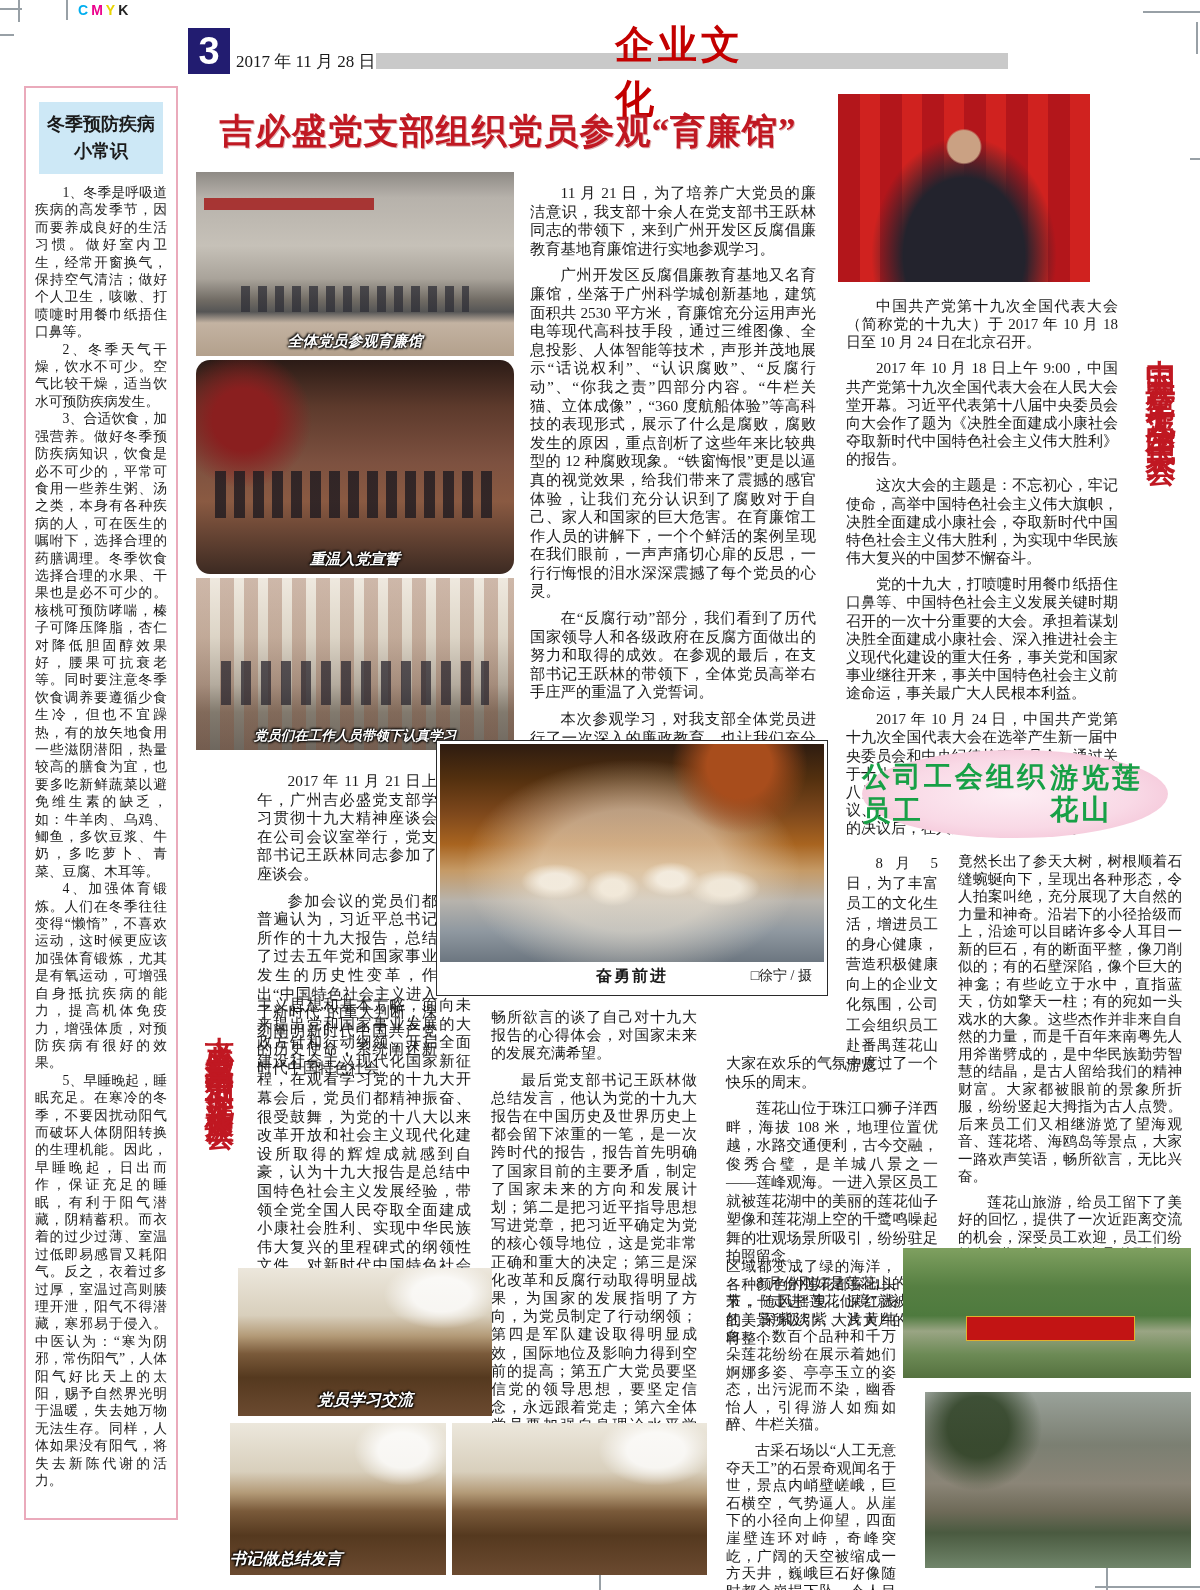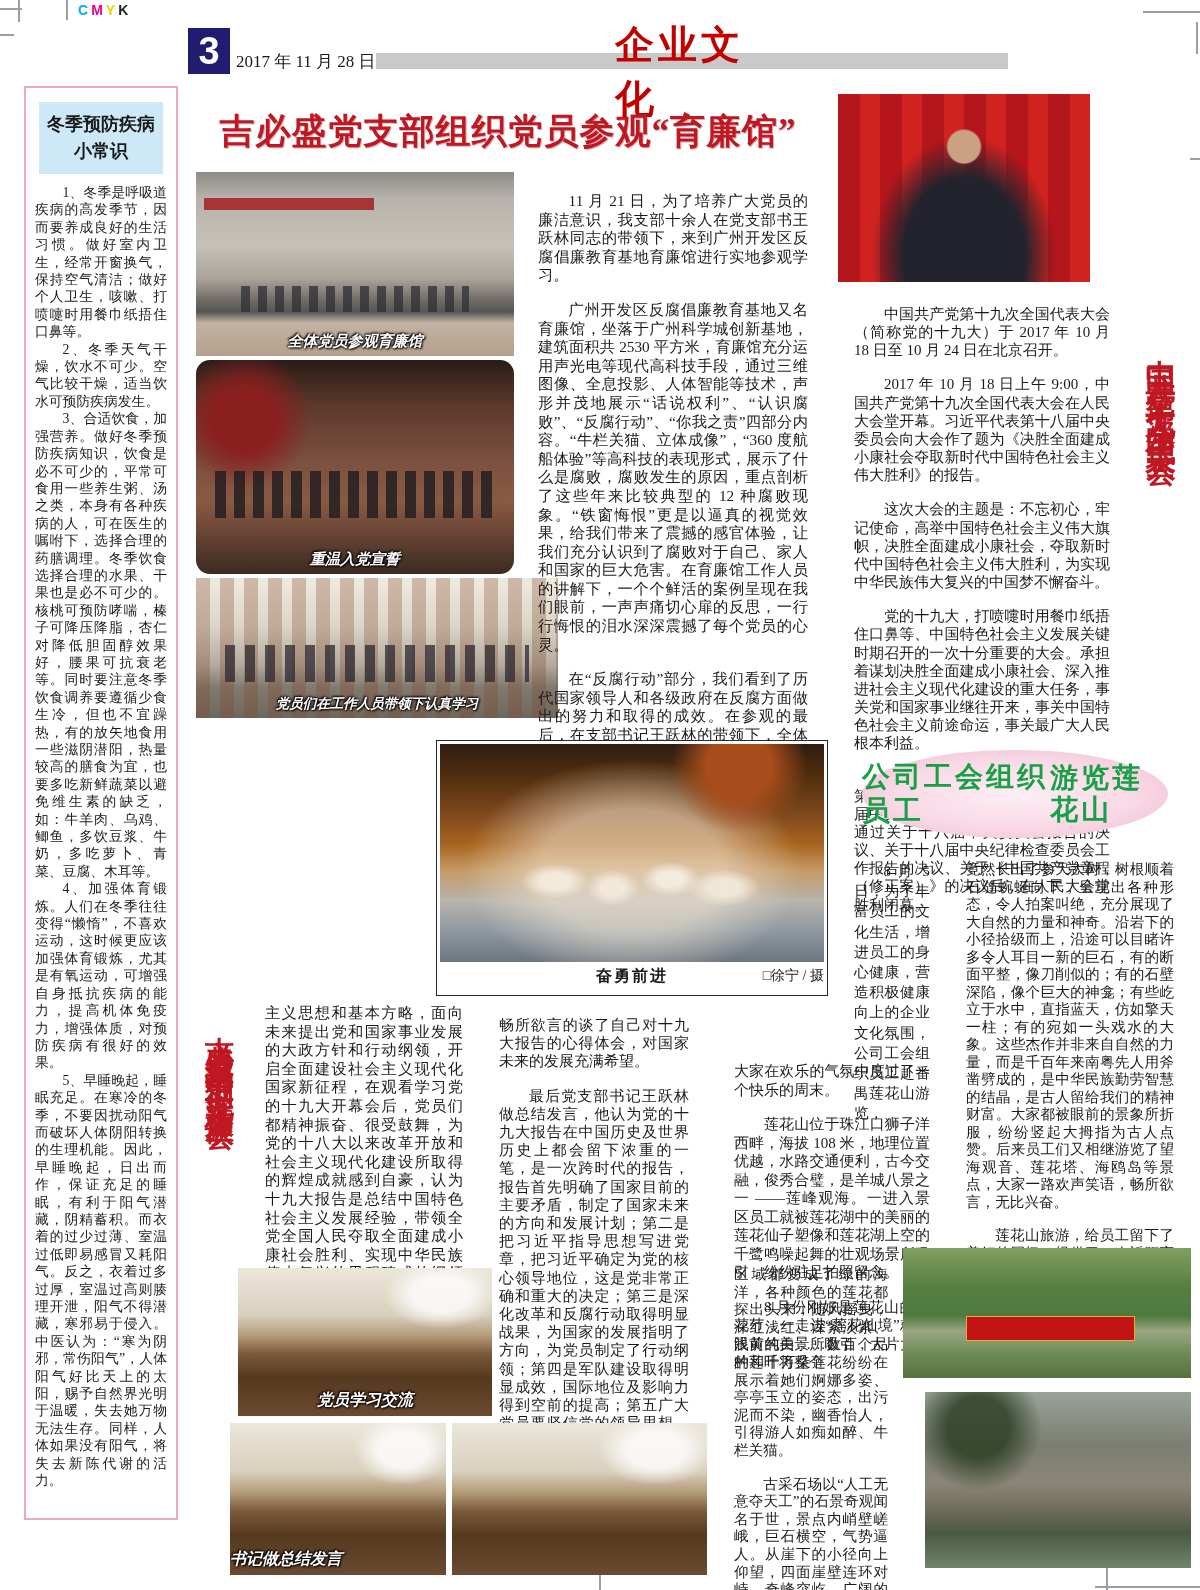--- a/index.html
+++ b/index.html
@@ -19,21 +19,21 @@
                  font-size:39px;letter-spacing:4px;}
   #masthead{left:1038px;top:24px;width:158px;color:#c30000;font-weight:bold;font-style:italic;
             font-size:44px;letter-spacing:2px;}
   
   #sidebar{left:24px;top:86px;width:154px;height:1434px;border:2px solid #eaaabb;background:#fff;box-sizing:border-box;padding:10px 9px;}
   #sidebar-title{width:124px;margin:4px auto 10px;background:#cde8f6;text-align:center;
                  font-weight:bold;font-size:18px;line-height:27px;padding:9px 0;}
   #sidebar .txt{font-size:13.8px;line-height:17.4px;text-align:justify;}
   #sidebar .txt p{margin:0;text-indent:2em;}
   
-  .art p{margin:16px;text-indent:2em;text-align:justify;}
+  .art p{margin:8px;text-indent:2em;text-align:justify;}
   .art p.cont{text-indent:0;}
   .split{display:flex;justify-content:space-between;text-indent:0 !important;}
   .kai{font-style:italic;font-weight:bold;}
   .bylineline{text-align:right !important;text-indent:0 !important;}
   
   #a1-head{left:196px;top:108px;width:624px;text-align:center;color:#c01822;font-weight:bold;
            font-size:35px;letter-spacing:1px;text-shadow:1px 1px 0 rgba(160,20,30,.35);}
   #a1-text{left:522px;top:176px;width:302px;font-size:15.3px;line-height:18.6px;}
   
   .photo{position:absolute;overflow:hidden;}
@@ -43,23 +43,23 @@
   #ph-building{left:196px;top:172px;width:318px;height:184px;
     background:linear-gradient(180deg,#8e8a85 0%,#b7b2ab 14%,#c6c1b8 40%,#a9a39a 58%,#6f6a63 70%,#555 76%,#c3b3a2 82%,#b3a08c 100%);}
   #ph-building .plaque{position:absolute;left:8px;top:26px;width:170px;height:12px;background:#a31515;opacity:.8;}
   #ph-building .people{position:absolute;left:14%;top:62%;width:72%;height:14%;
     background:repeating-linear-gradient(90deg,#2e2e36 0 9px,rgba(0,0,0,0) 9px 17px);opacity:.75;}
   #ph-oath{left:196px;top:360px;width:318px;height:214px;
     background:radial-gradient(circle at 15% 28%,#8a1f1f 0 10%,rgba(0,0,0,0) 22%),
                linear-gradient(180deg,#2b1b16 0%,#5d3a2c 22%,#7d5140 48%,#8a5a42 66%,#3c2a22 100%);border-radius:14px;}
   #ph-oath .people{position:absolute;left:6%;top:52%;width:88%;height:22%;
     background:repeating-linear-gradient(90deg,#1e1a20 0 11px,rgba(0,0,0,0) 11px 19px);opacity:.8;}
-  #ph-exhibit{left:196px;top:578px;width:318px;height:140px;
+  #ph-exhibit{left:196px;top:578px;width:318px;height:172px;
     background:repeating-linear-gradient(90deg,rgba(130,70,45,.30) 0 14px,rgba(0,0,0,0) 14px 24px),
-               linear-gradient(180deg,#efe9df 0%,#ddd5c7 34%,#b4ab9e 62%,#827a6e 78%,#6e675e 100%);padding-left:44px;}
+               linear-gradient(180deg,#efe9df 0%,#ddd5c7 34%,#b4ab9e 62%,#827a6e 78%,#6e675e 100%);}
   #ph-exhibit .people{position:absolute;left:8%;top:48%;width:84%;height:26%;
     background:repeating-linear-gradient(90deg,#2c2830 0 10px,rgba(0,0,0,0) 10px 20px);opacity:.75;}
   #ph-xi{left:838px;top:94px;width:252px;height:188px;
     background:radial-gradient(circle at 50% 28%,#caa183 0 16px,rgba(0,0,0,0) 18px),
                radial-gradient(ellipse at 50% 86%,#23232d 0 34%,rgba(0,0,0,0) 52%),
                repeating-linear-gradient(90deg,#b3161b 0 22px,#d0221f 22px 42px);}
   
   #a2-vtitle{left:1128px;top:104px;width:64px;height:566px;display:flex;align-items:center;justify-content:center;
      writing-mode:vertical-rl;text-orientation:upright;color:#c01822;font-weight:bold;font-size:30px;letter-spacing:7px;}
   #a2-text{left:838px;top:289px;width:288px;font-size:15px;line-height:18.15px;}
@@ -68,21 +68,21 @@
   #feature .img{width:100%;height:218px;
     background:radial-gradient(circle at 78% 10%,#a84d1c 0 9%,rgba(0,0,0,0) 19%),
       radial-gradient(ellipse at 50% 58%,rgba(243,232,214,.55) 0 34%,rgba(0,0,0,0) 62%),
       radial-gradient(ellipse at 30% 63%,#f0ece4 0 4%,rgba(0,0,0,0) 9%),
       radial-gradient(ellipse at 45% 66%,#efe9dd 0 4%,rgba(0,0,0,0) 9%),
       radial-gradient(ellipse at 60% 62%,#f2eee6 0 4%,rgba(0,0,0,0) 9%),
       radial-gradient(ellipse at 74% 66%,#ece6da 0 4%,rgba(0,0,0,0) 9%),
       linear-gradient(180deg,#2e1c10 0%,#53300f 16%,#7e481c 32%,#a86420 46%,#c59a66 58%,#b7b3ac 72%,#8f98a0 86%,#6c7680 100%);}
   #feature .caprow{position:relative;height:28px;display:flex;align-items:center;justify-content:center;}
   #feature .capmain{font-weight:bold;font-size:16px;letter-spacing:2px;}
-  #feature .credit{position:absolute;right:0;font-size:14px;}
+  #feature .credit{position:absolute;right:12px;font-size:14px;}
   
   #a3-vtitle{left:197px;top:748px;width:46px;height:620px;display:flex;align-items:center;justify-content:center;
      writing-mode:vertical-rl;text-orientation:upright;color:#c01822;font-weight:bold;font-size:29px;letter-spacing:5px;}
   #a3-cola1{left:249px;top:764px;width:196px;font-size:15.3px;line-height:18.6px;}
   #a3-cola2{left:249px;top:988px;width:230px;font-size:15.3px;line-height:18.6px;}
   #a3-colb{left:483px;top:1000px;width:222px;font-size:15px;line-height:18.2px;}
   #ph-meet1{left:238px;top:1268px;width:254px;height:148px;}
   #ph-meet2{left:230px;top:1423px;width:216px;height:152px;}
   #ph-meet3{left:452px;top:1423px;width:255px;height:152px;}
   .meeting{background:radial-gradient(ellipse at 80% 18%,rgba(255,255,255,.8) 0 10%,rgba(0,0,0,0) 20%),
@@ -178,20 +178,24 @@
 
   <div class="abs" id="feature">
     <div class="img"></div>
     <div class="caprow">
       <span class="capmain">奋勇前进</span>
       <span class="credit">□徐宁 / 摄</span>
     </div>
   </div>
 
   <div class="abs" id="a3-vtitle">吉必盛党支部学习贯彻十九大精神座谈会</div>
+  <div class="abs art" id="a3-cola1">
+    <p>2017 年 11 月 21 日上午，广州吉必盛党支部学习贯彻十九大精神座谈会在公司会议室举行，党支部书记王跃林同志参加了座谈会。</p>
+    <p>参加会议的党员们都普遍认为，习近平总书记所作的十九大报告，总结了过去五年党和国家事业发生的历史性变革，作出“中国特色社会主义进入了新时代”的重大判断，深刻阐明新时代中国共产党的历史使命，系统阐述新时代中国特色社会</p>
+  </div>
   <div class="abs art" id="a3-cola2">
     <p class="cont">主义思想和基本方略，面向未来提出党和国家事业发展的大政方针和行动纲领，开启全面建设社会主义现代化国家新征程，在观看学习党的十九大开幕会后，党员们都精神振奋、很受鼓舞，为党的十八大以来改革开放和社会主义现代化建设所取得的辉煌成就感到自豪，认为十九大报告是总结中国特色社会主义发展经验，带领全党全国人民夺取全面建成小康社会胜利、实现中华民族伟大复兴的里程碑式的纲领性文件，对新时代中国特色社会主义建设充满自信。</p>
     <p>支部各位党员结合自身实际都</p>
   </div>
   <div class="abs art" id="a3-colb">
     <p class="cont">畅所欲言的谈了自己对十九大报告的心得体会，对国家未来的发展充满希望。</p>
     <p>最后党支部书记王跃林做总结发言，他认为党的十九大报告在中国历史及世界历史上都会留下浓重的一笔，是一次跨时代的报告，报告首先明确了国家目前的主要矛盾，制定了国家未来的方向和发展计划；第二是把习近平指导思想写进党章，把习近平确定为党的核心领导地位，这是党非常正确和重大的决定；第三是深化改革和反腐行动取得明显战果，为国家的发展指明了方向，为党员制定了行动纲领；第四是军队建设取得明显成效，国际地位及影响力得到空前的提高；第五广大党员要坚信党的领导思想，要坚定信念，永远跟着党走；第六全体党员要加强自身理论水平学习，把党的十九大精神学懂学会，在各自的工作岗位上起到带头作用，为公司的发展注入新的</p>
     <p class="split">
       <span>动力！</span>
       <span class="kai">（吉必盛党支部）</span>

